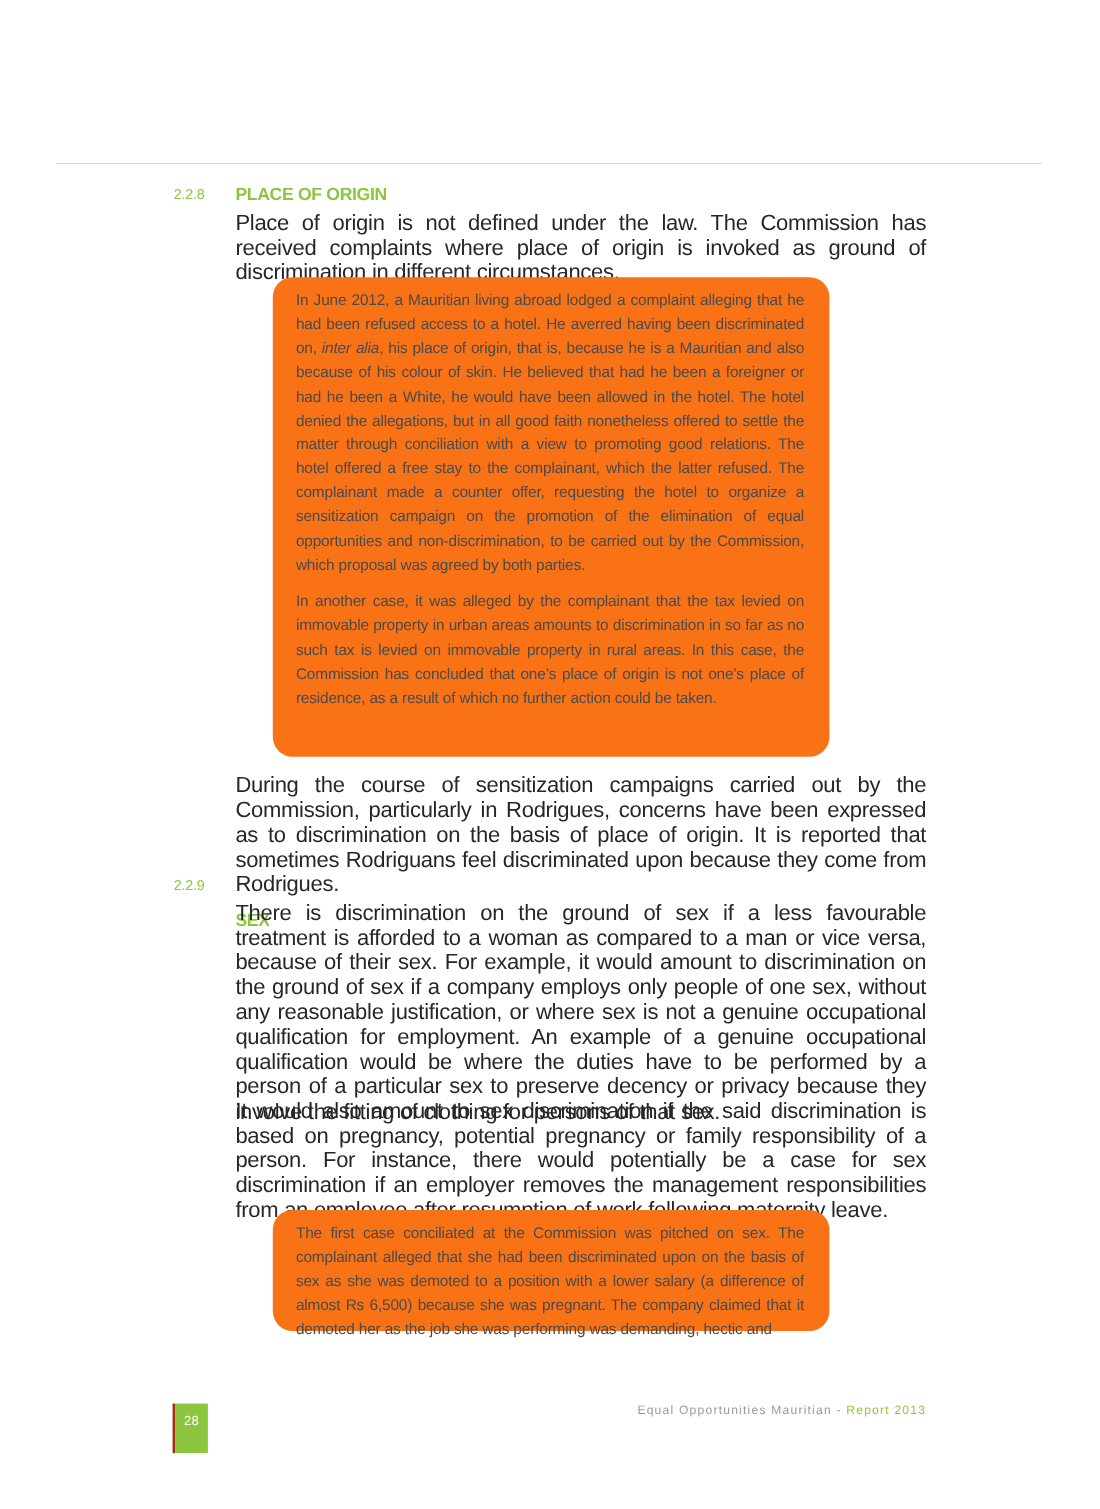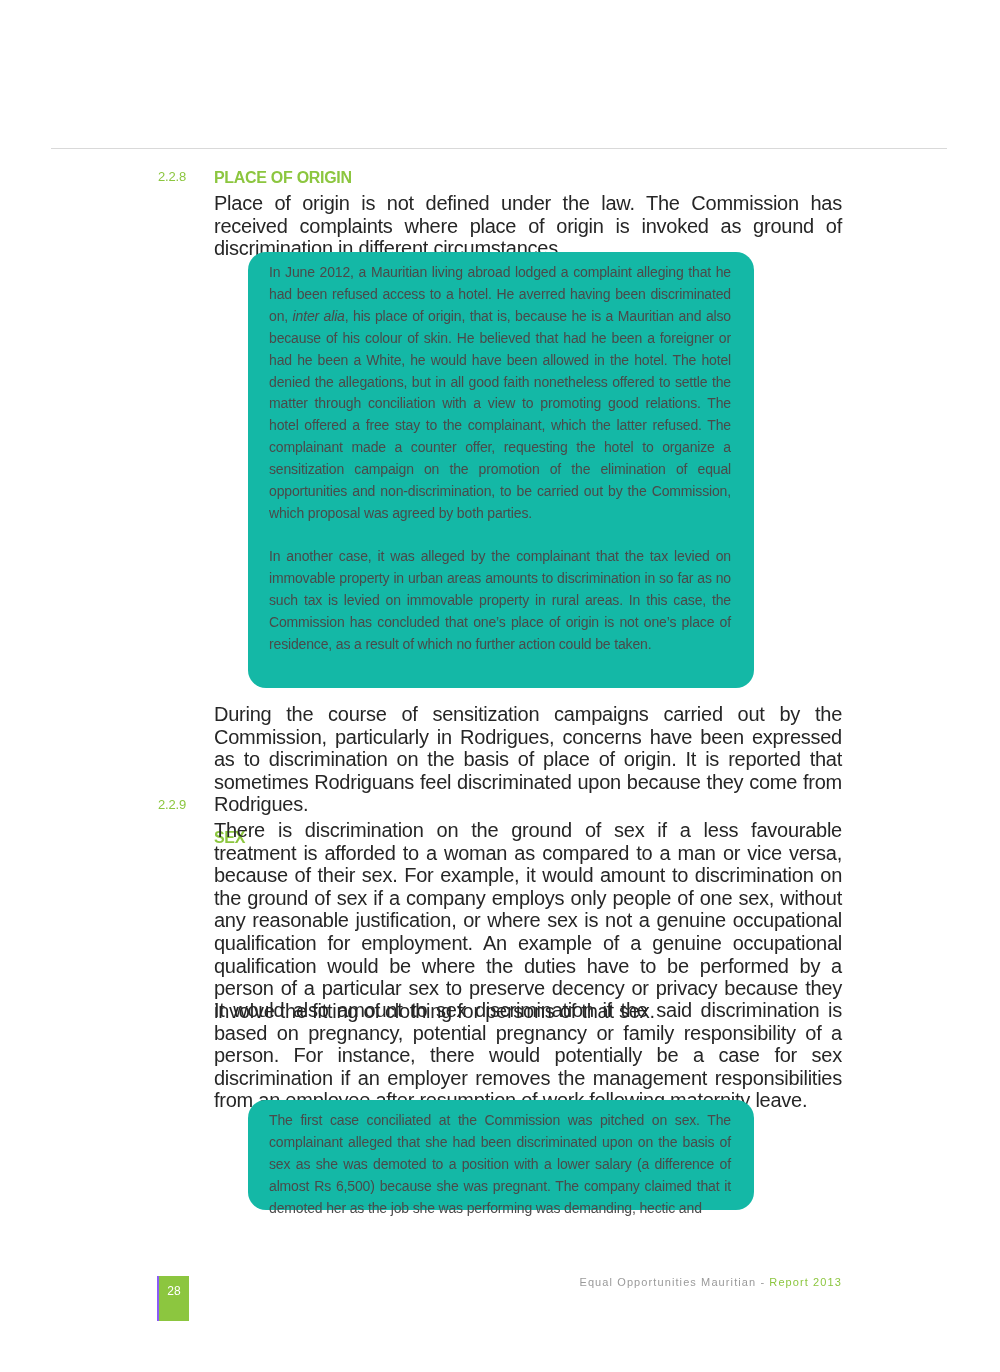--- a/index.html
+++ b/index.html
@@ -3,27 +3,27 @@
   <meta charset="utf-8">
   <style>
     html, body { margin: 0; padding: 0; background: #ffffff; }
     body { width: 1000px; height: 1372px; position: relative; overflow: hidden;
            font-family: "Liberation Sans", sans-serif; color: #2b2b2b; }
     .rule { position: absolute; left: 51px; top: 148px; width: 896px; height: 1px; background: #d9d9d9; }
     .sec-num { position: absolute; left: 158px; font-size: 13px; color: #8cc63f; letter-spacing: -0.2px; }
     .sec-title { position: absolute; left: 214px; font-size: 16px; font-weight: bold; color: #8cc63f; letter-spacing: -0.3px; }
     .para { position: absolute; left: 214px; width: 628px; font-size: 20px; line-height: 22.6px;
             text-align: justify; color: #262626; letter-spacing: -0.25px; }
-    .box { position: absolute; left: 248px; width: 506px; background: #14b8a6; border-radius: 18px;
+    .box { position: absolute; left: 248px; width: 506px; background: #f97316; border-radius: 18px;
            box-sizing: border-box; padding: 10px 23px 10px 21px; }
     .box p { margin: 0; font-size: 14px; line-height: 21.9px; text-align: justify; color: #4a4a4a; letter-spacing: -0.15px; }
-    .box p + p { margin-top: 21px; }
+    .box p + p { margin-top: 11px; }
     .box em { font-style: italic; }
     .pagenum { position: absolute; left: 157px; top: 1276px; width: 32px; height: 45px; background: #8cc63f;
-               border-left: 2px solid #8b5cf6; color: #ffffff; font-size: 12px; text-align: center; padding-top: 8px; box-sizing: border-box; }
+               border-left: 2px solid #b91c1c; color: #ffffff; font-size: 12px; text-align: center; padding-top: 8px; box-sizing: border-box; }
     .footer { position: absolute; right: 158px; top: 1276px; font-size: 11px; letter-spacing: 1.1px; color: #9a9a9a; }
     .footer .accent { color: #8cc63f; }
   </style>
 </head>
 <body>
 
 <div class="rule"></div>
 
 <div class="sec-num" style="top:169px">2.2.8</div>
 <div class="sec-title" style="top:169px">PLACE OF ORIGIN</div>

